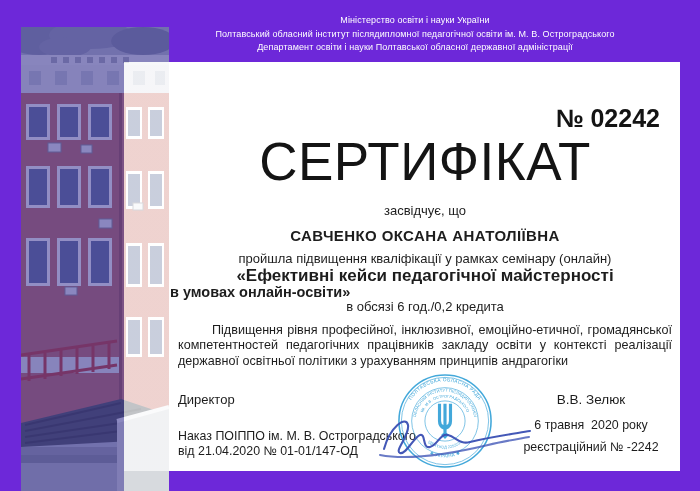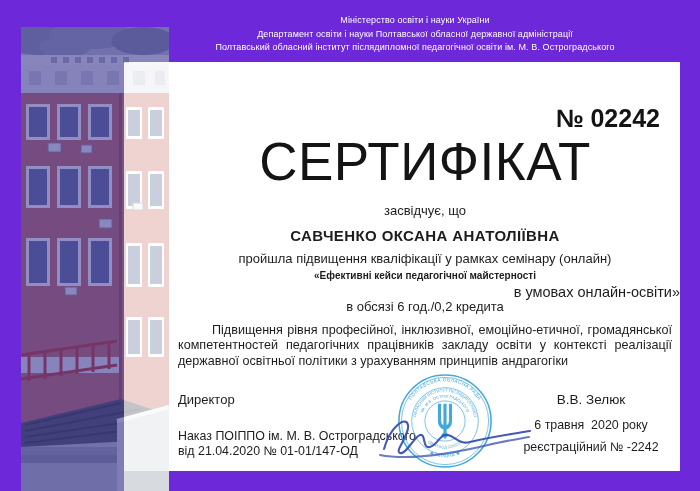--- a/index.html
+++ b/index.html
@@ -28,43 +28,43 @@
   }
   .content{position:absolute;left:46px;right:0;top:0;bottom:0;}
   .cert-number{margin:41px 20px 0 0;text-align:right;
     font-size:25px;font-weight:bold;letter-spacing:0;line-height:1.2;color:#141414;}
   .cert-title{margin-top:1px;text-align:center;font-size:53px;font-weight:normal;
     line-height:1.05;letter-spacing:.5px;color:#141414;}
   .certifies{margin-top:14px;text-align:center;font-size:13px;line-height:14px;}
   .recipient{margin-top:10px;text-align:center;font-size:15px;font-weight:bold;
     line-height:16px;letter-spacing:.4px;}
   .intro{margin-top:8px;text-align:center;font-size:13px;line-height:14px;}
-  .course1{margin-top:2px;text-align:center;font-size:10px;font-weight:bold;line-height:16px;}
-  .course2{text-align:right;font-size:14.5px;font-weight:normal;line-height:16px;padding-left:40px;}
+  .course1{margin-top:2px;text-align:center;font-size:17px;font-weight:bold;line-height:16px;}
+  .course2{text-align:left;font-size:14.5px;font-weight:bold;line-height:16px;}
   .volume{text-align:center;font-size:13px;line-height:14px;}
   .description{margin:9px 8px 0 8px;text-align:justify;text-indent:34px;
     font-size:12.6px;line-height:15.6px;}
   .director-label{position:absolute;left:54px;top:330px;font-size:13px;}
   .orders{position:absolute;left:54px;top:367px;font-size:12.4px;line-height:15px;}
   .right-col{position:absolute;right:18px;top:330px;width:142px;text-align:center;}
   .director-name{font-size:13.5px;}
   .issue-date{margin-top:11px;font-size:12.4px;white-space:pre-wrap;}
   .registration{margin-top:8px;font-size:12.4px;}
   .seal{position:absolute;left:272px;top:310px;width:98px;height:98px;}
   .sig{position:absolute;left:252px;top:349px;width:162px;height:52px;}
 </style>
 </head>
 <body>
 
 <div class="stage">
 
   <div class="header-block">
     <div>Міністерство освіти і науки України</div>
+    <div>Полтавський обласний інститут післядипломної педагогічної освіти ім. М. В. Остроградського</div>
     <div>Департамент освіти і науки Полтавської обласної державної адміністрації</div>
-    <div>Полтавський обласний інститут післядипломної педагогічної освіти ім. М. В. Остроградського</div>
   </div>
 
   <svg class="photo" viewBox="0 0 148 464" preserveAspectRatio="none">
     <rect x="0" y="0" width="148" height="464" fill="#b9bfcd"></rect>
 
     <ellipse cx="18" cy="12" rx="34" ry="16" fill="#8f97ae"></ellipse>
     <ellipse cx="70" cy="8" rx="42" ry="14" fill="#9aa1b6"></ellipse>
     <ellipse cx="122" cy="14" rx="32" ry="14" fill="#868ea6"></ellipse>
     <ellipse cx="44" cy="20" rx="26" ry="10" fill="#99a0b5"></ellipse>
 

